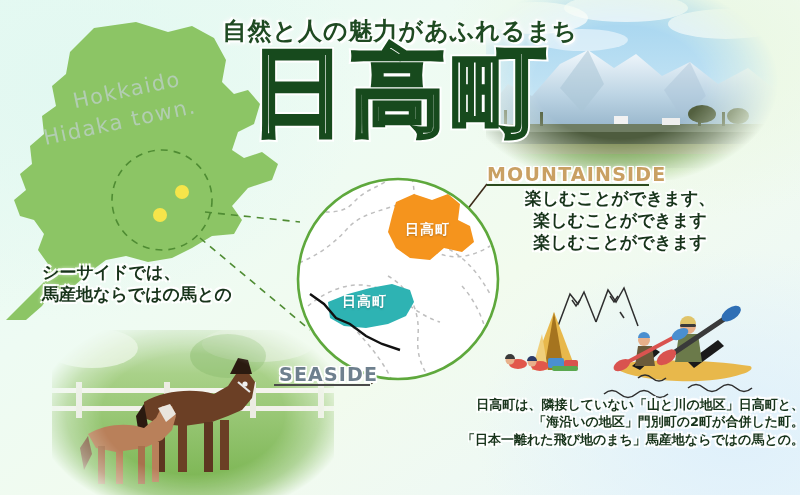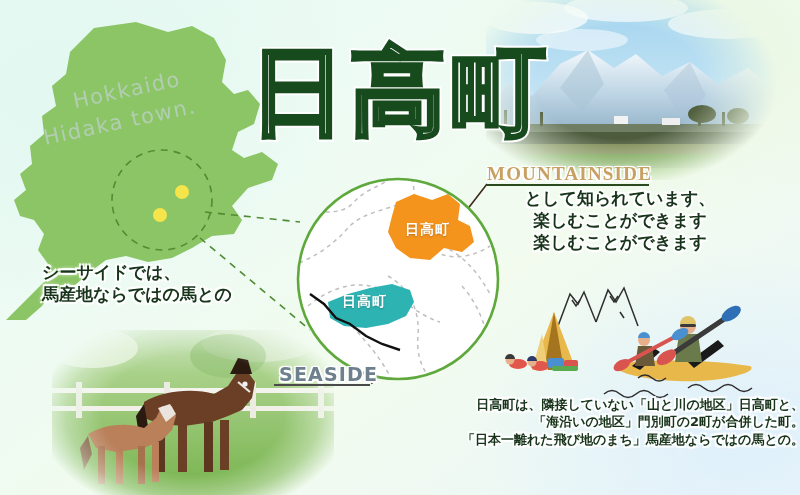--- a/index.html
+++ b/index.html
@@ -73,21 +73,20 @@
   #label-sea{left:342px;top:293px;}
 
   
   .connector{position:absolute;left:0;top:0;width:800px;height:495px;pointer-events:none;}
 
   
   .sec-head{position:absolute;font-size:19px;font-weight:bold;letter-spacing:1.2px;}
   #mountainside-head{
     left:487px;top:163px;color:#c9a063;
     text-shadow:0 0 4px #fff,1.5px 1.5px 0 #fff,-1.5px -1.5px 0 #fff,1.5px -1.5px 0 #fff,-1.5px 1.5px 0 #fff;
-    font-family:Liberation Serif, serif;
   }
   #mountainside-rule{position:absolute;left:487px;top:184px;width:162px;height:2px;background:#2b4a1d;}
   #seaside-head{
     left:279px;top:363px;color:#6e808e;
     text-shadow:0 0 4px #fff,1.5px 1.5px 0 #fff,-1.5px -1.5px 0 #fff,1.5px -1.5px 0 #fff,-1.5px 1.5px 0 #fff;
   }
   #seaside-rule{position:absolute;left:274px;top:384px;width:96px;height:2px;background:#4a4a4a;}
 
   
   .body-copy{
@@ -206,20 +205,21 @@
         <rect x="46" y="116" width="7" height="38" fill="#a8714d"></rect>
         <rect x="64" y="118" width="7" height="36" fill="#b9805a"></rect>
         <rect x="86" y="116" width="7" height="38" fill="#a8714d"></rect>
         <rect x="100" y="112" width="7" height="40" fill="#b9805a"></rect>
         <path fill="#e9e5de" d="M106,78 L118,74 L124,84 L114,92 Z"></path>
         <path fill="#7b5336" d="M36,106 L28,118 L32,140 L40,124 Z"></path>
       </g>
     </svg>
   </div>
 
+  <div id="tagline">自然と人の魅力があふれるまち</div>
   <div id="town-title">日高町</div>
   <div id="town-title-fg">日高町</div>
 
   <svg class="connector" xmlns="http://www.w3.org/2000/svg">
     <path d="M205,212 L300,222" stroke="#4f8c33" stroke-width="1.6" fill="none" stroke-dasharray="7 6"></path>
     <path d="M200,238 L310,330" stroke="#4f8c33" stroke-width="1.6" fill="none" stroke-dasharray="7 6"></path>
     <path d="M453,228 L487,184" stroke="#3b2a18" stroke-width="1.6" fill="none"></path>
     <path d="M355,313 L372,384" stroke="#3b2a18" stroke-width="1.6" fill="none"></path>
   </svg>
 
@@ -261,21 +261,21 @@
 
   <div class="sec-head" id="seaside-head">SEASIDE</div>
   <div id="seaside-rule"></div>
 
   <div class="body-copy" id="seaside-copy">
     <div>シーサイドでは、</div>
     <div>馬産地ならではの馬との</div>
   </div>
 
   <div class="body-copy" id="mountainside-copy">
-    <div>として知られています、</div>
+    <div>楽しむことができます、</div>
     <div>楽しむことができます</div>
     <div>楽しむことができます</div>
   </div>
 
   <div id="activity-illustration">
     <svg viewBox="0 0 306 128" xmlns="http://www.w3.org/2000/svg">
       <g stroke="#2f2f2f" stroke-width="1.5" fill="none">
         <path d="M66,48 L78,16 L86,26 L92,14 L104,44"></path>
         <path d="M104,44 L116,12 L124,24 L132,10 L146,48"></path>
         <path d="M80,22 L84,28 L88,22"></path>

